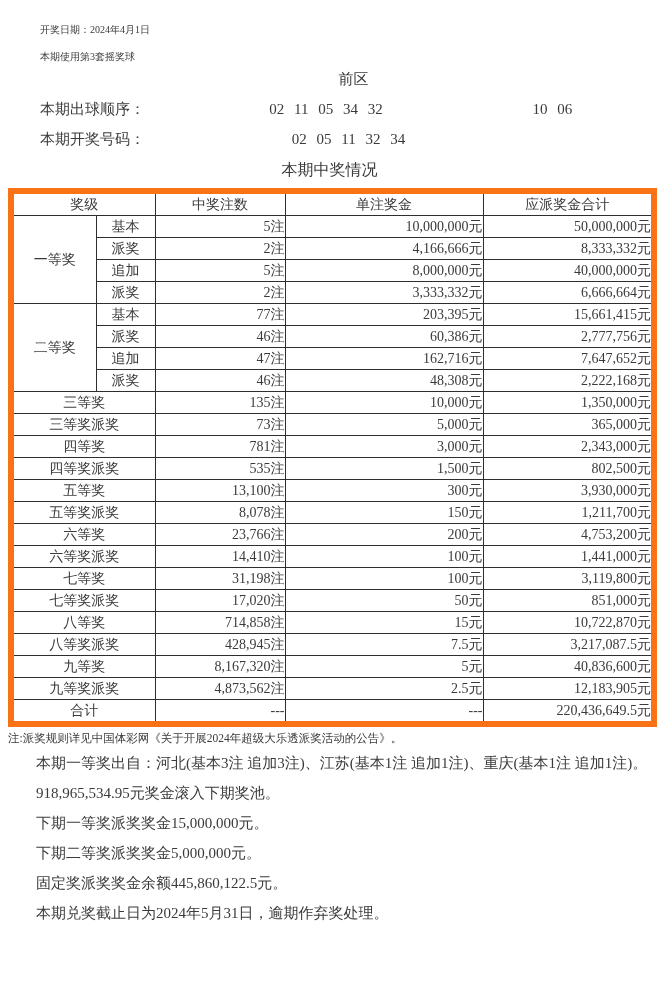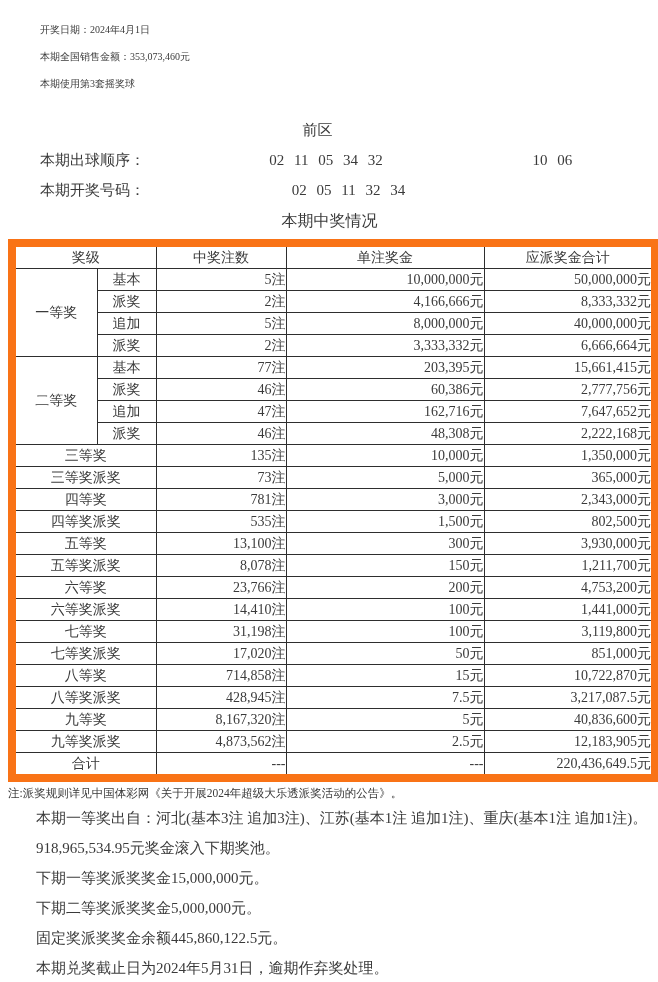--- a/index.html
+++ b/index.html
@@ -9,37 +9,37 @@
     position: relative;
     font-family: "Liberation Serif", "DejaVu Serif", serif;
     color: #3a3a3a;
     padding-top: 16px;
     overflow: hidden;
   }
   .info-block { margin-left: 40px; }
   .info-line { font-size: 10px; line-height: 27px; white-space: nowrap; }
 
   .zone-row { display: flex; margin-left: 40px; font-size: 15px; line-height: 18px; }
-  .zone-row.hdr { margin-top: 24px; }
+  .zone-row.hdr { margin-top: 0; gap: 36px; }
   .zone-row.nums { margin-top: 12px; gap: 31px; }
   .zr-label { width: 180px; text-align: left; white-space: nowrap; }
   .zr-front { width: 195px; text-align: center; word-spacing: 6px; white-space: nowrap; }
   .zr-back  { width: 230px; text-align: center; word-spacing: 6px; white-space: nowrap; }
 
   .table-title {
     margin: 12px 0 0 8px; width: 643px;
     text-align: center; font-size: 16px; line-height: 20px;
   }
 
   table.prize {
     margin: 8px 8px 0 8px;
     width: 643px;
     border-collapse: collapse;
     table-layout: fixed;
-    border: 8px solid #f97316;
+    border: 6px solid #f97316;
   }
   table.prize th, table.prize td {
     border: 1px solid #2e2e2e;
     font-size: 14px;
     font-weight: normal;
     height: 22px;
     line-height: 21px;
     padding: 0;
     white-space: nowrap;
     overflow: hidden;
@@ -62,21 +62,20 @@
     margin-bottom: 5px;
     text-indent: 28px;
     text-align: justify;
   }
 </style>
 </head>
 <body>
 
 <div class="info-block">
   <div class="info-line">开奖日期：2024年4月1日</div>
-  <div class="info-line">本期全国销售金额：353,073,460元</div>
   <div class="info-line">本期使用第3套摇奖球</div>
 </div>
 
 <div class="zone-row hdr">
   <div class="zr-label"></div>
   <div class="zr-front">前区</div>
 </div>
 
 <div class="zone-row nums">
   <div class="zr-label">本期出球顺序：</div>

